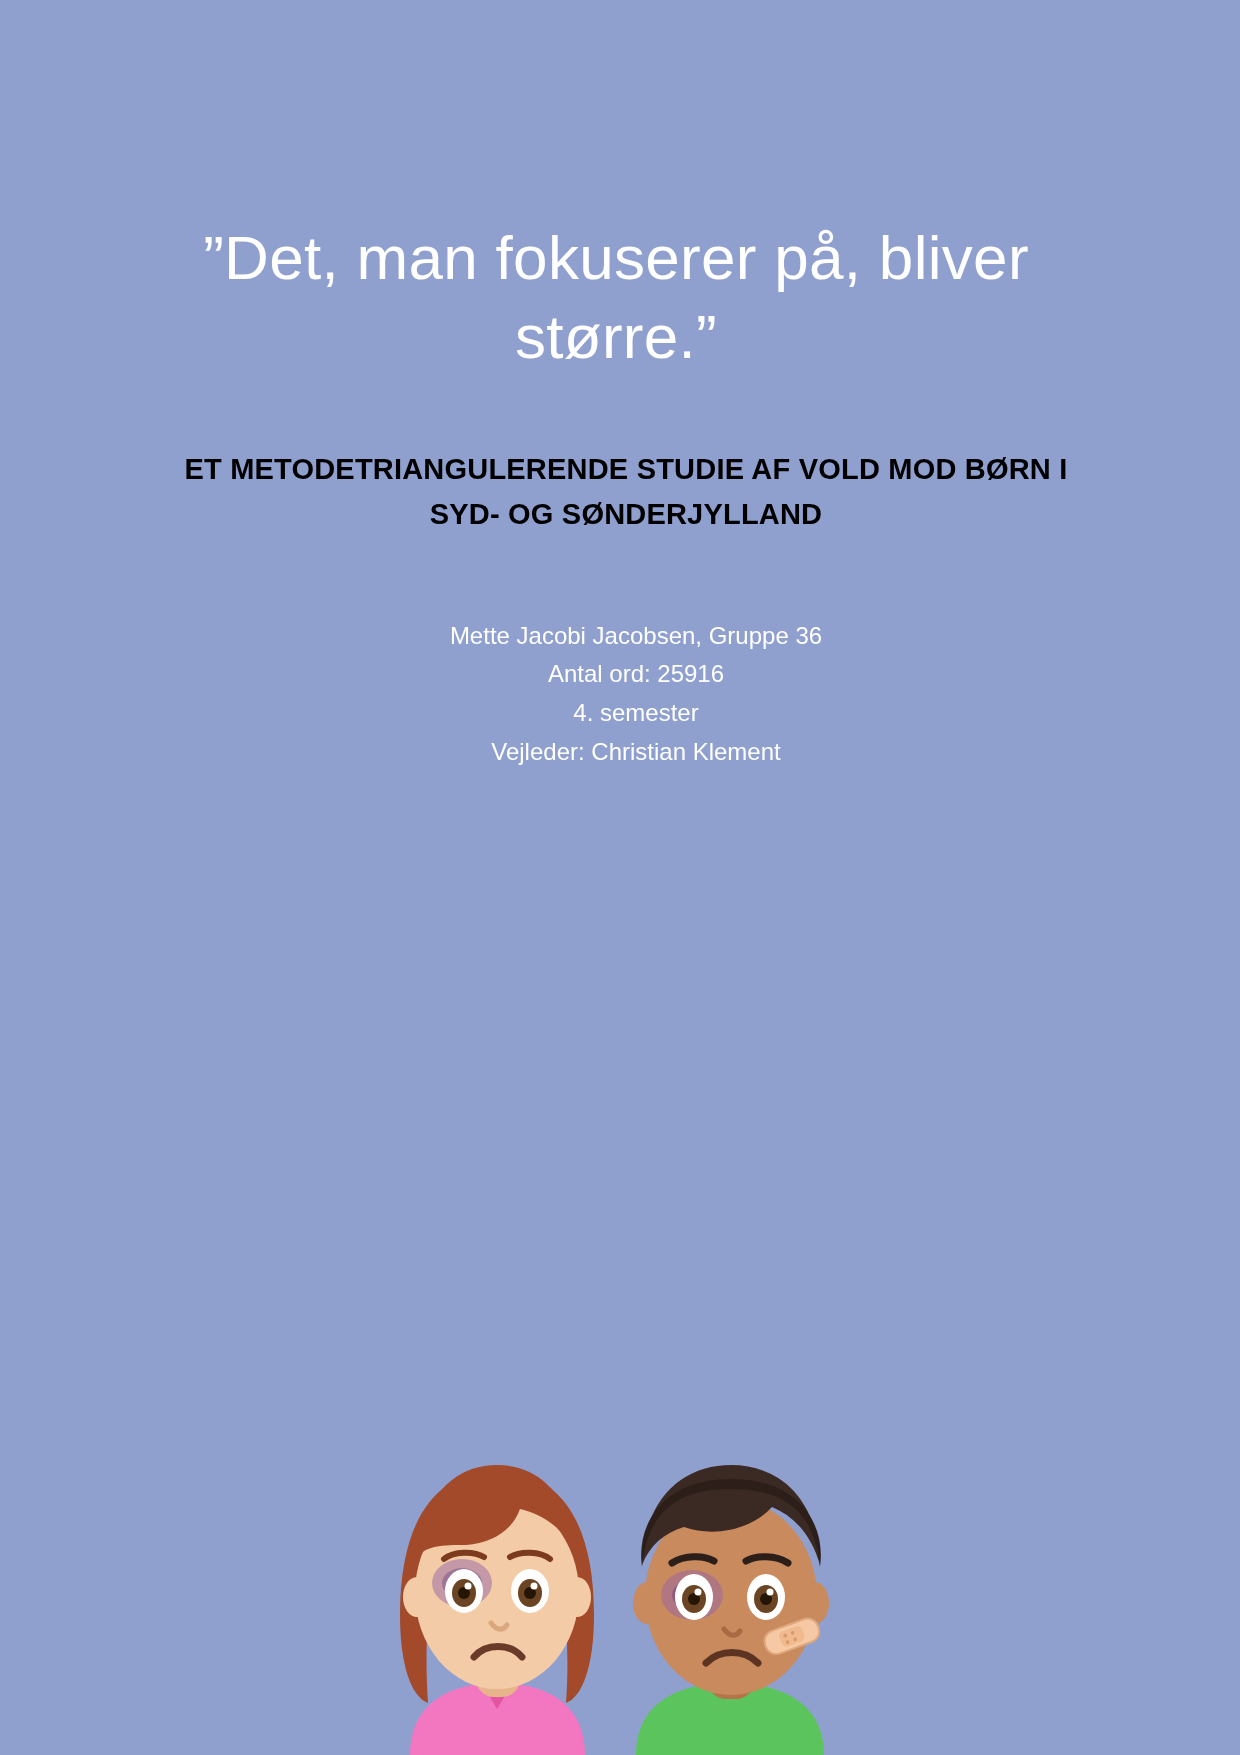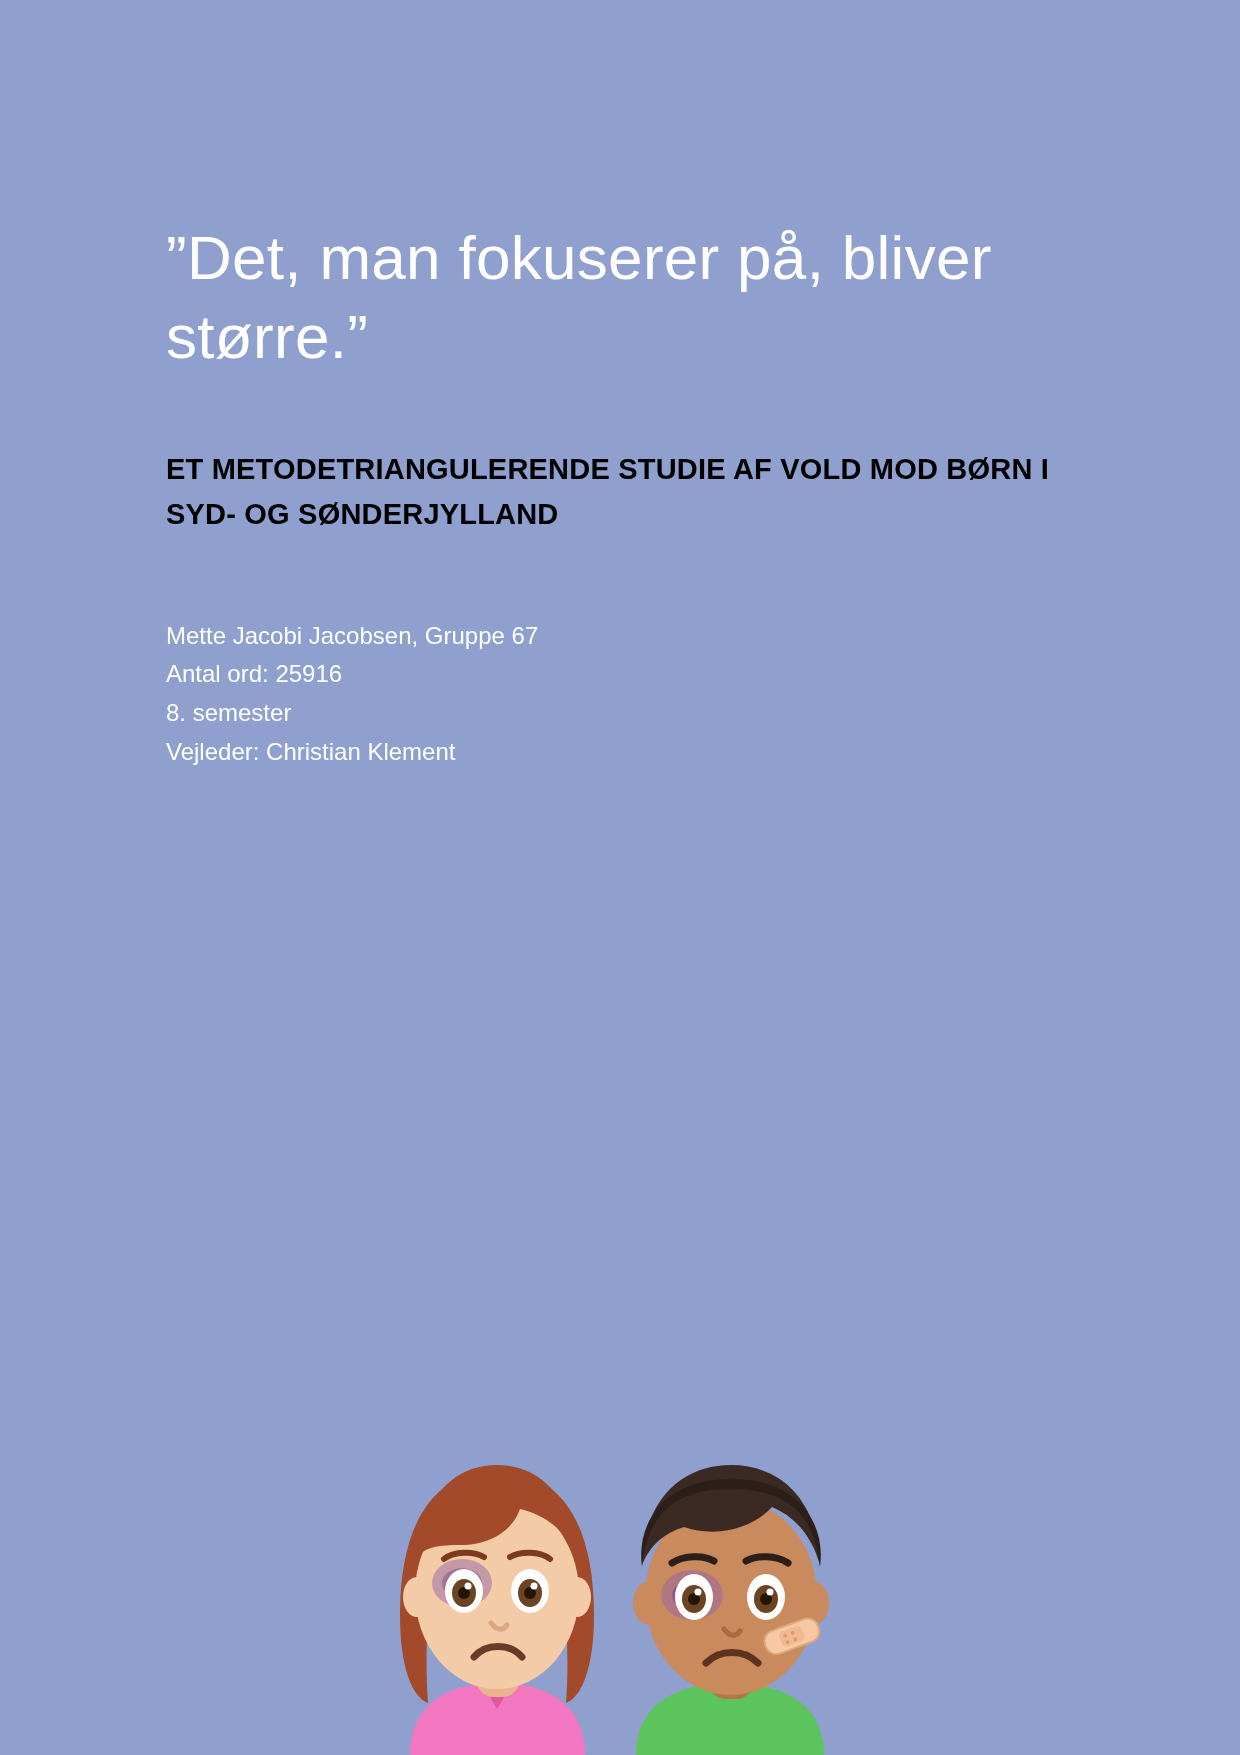--- a/index.html
+++ b/index.html
@@ -13,20 +13,21 @@
     font-family: "Liberation Sans", sans-serif;
     overflow: hidden;
     position: relative;
   }
   .page {
     position: relative;
     width: 980px;
     height: 1755px;
     background: #8fa0cf;
     box-sizing: border-box;
+    text-align: center;
   }
   .content {
     position: absolute;
     left: 166px;
     top: 218px;
     width: 940px;
   }
   .main-title {
     font-size: 62px;
     line-height: 1.28;
@@ -86,23 +87,23 @@
 
 <div class="page">
 
   <div class="content">
 
     <h1 class="main-title">”Det, man fokuserer på, bliver større.”</h1>
 
     <div class="subtitle">ET METODETRIANGULERENDE STUDIE AF VOLD MOD BØRN I SYD- OG SØNDERJYLLAND</div>
 
     <div class="meta">
-      <div>Mette Jacobi Jacobsen, Gruppe 67</div>
+      <div>Mette Jacobi Jacobsen, Gruppe 36</div>
       <div>Antal ord: 25916</div>
-      <div>8. semester</div>
+      <div>4. semester</div>
       <div>Vejleder: Christian Klement</div>
     </div>
 
   </div>
 
   <div class="illustration">
     <div class="emoji-pair">
 
       <div class="kid kid-girl">
         <svg width="255" height="320" viewBox="0 0 255 320">

